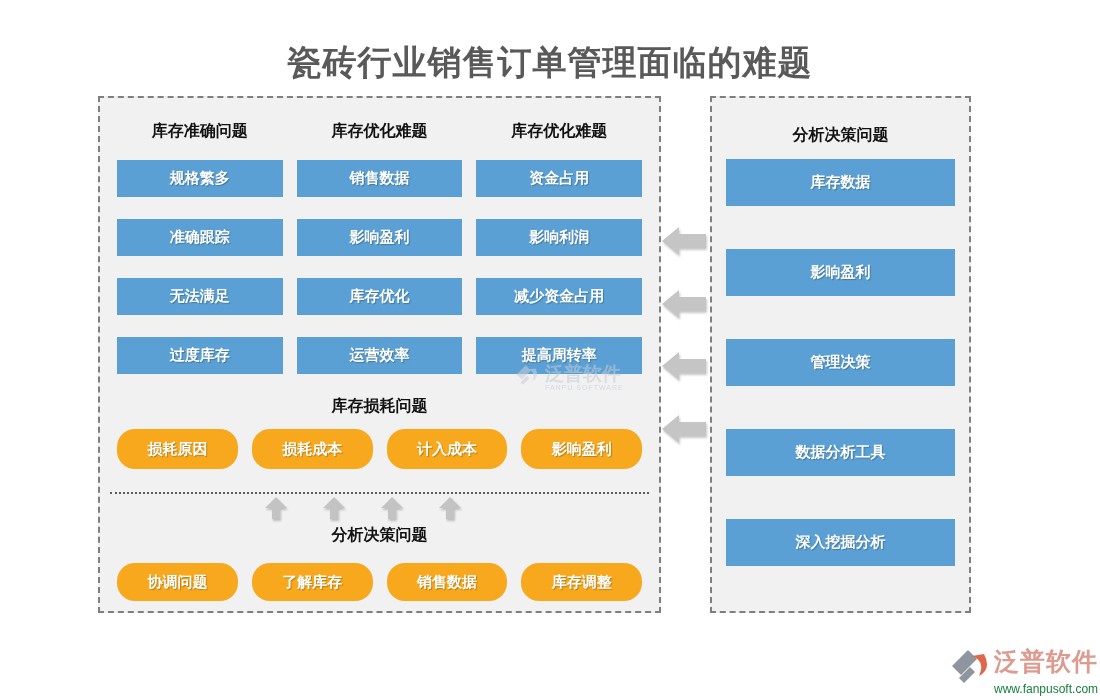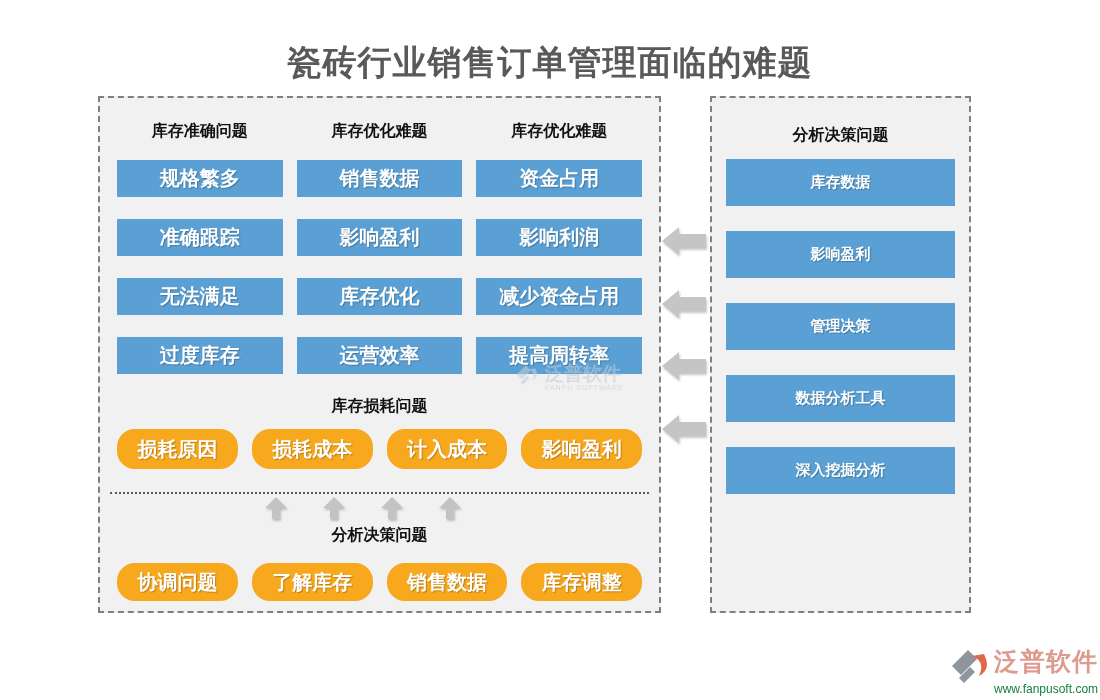--- a/index.html
+++ b/index.html
@@ -18,42 +18,42 @@
 
   .col-headers { display: grid; grid-template-columns: repeat(3, 1fr);
     column-gap: 14px; height: 26px; margin-bottom: 16px; }
   .col-header, .section-header, .right-header { text-align: center;
     font-size: 16px; font-weight: bold; color: #111; line-height: 26px;
     white-space: nowrap; }
 
   .blue-grid { display: grid; grid-template-columns: repeat(3, 1fr);
     column-gap: 14px; row-gap: 22px; }
   .btn { display: flex; align-items: center; justify-content: center;
-    color: #fff; font-size: 20px; font-weight: bold; white-space: nowrap;
+    color: #fff; font-size: 15px; font-weight: bold; white-space: nowrap;
     text-shadow: 1px 1px 1px rgba(0,0,0,0.25); }
   .btn.blue { background: #5aa0d4; height: 37px; }
   .btn.orange { background: #f8a81c; }
 
   .section-header.loss  { margin-top: 19px; height: 26px; }
   .orange-row { display: grid; grid-template-columns: repeat(4, 1fr);
     column-gap: 14px; margin-top: 10px; height: 40px; }
   .orange-row .btn { height: 100%; border-radius: 18px; }
 
   .dotted-divider { margin: 23px -7px 0; border-top: 2px dotted #5a5a5a; height: 0; }
 
   .up-arrows { display: flex; gap: 34px; margin: 3px 0 0 147px; height: 22px; }
   .up-arrow-icon svg, .left-arrow-icon svg { display: block;
     filter: drop-shadow(1px 2px 1px rgba(0,0,0,0.22)); }
 
   .section-header.coord { margin-top: 3px; height: 26px; }
   .orange-row.second { margin-top: 15px; height: 38px; }
 
   .right-header { height: 26px; }
   .right-buttons { margin-top: 11px; }
-  .right-buttons .btn { height: 47px; margin-bottom: 25px; font-size: 15px; }
+  .right-buttons .btn { height: 47px; margin-bottom: 43px; font-size: 15px; }
 
   .flow-arrow { position: absolute; left: 662px; }
 
   .watermark { position: absolute; left: 514px; top: 364px; display: flex;
     align-items: flex-start; gap: 5px; opacity: 0.55; }
   .watermark .wm-texts { display: flex; flex-direction: column; }
   .wm-name { font-size: 19px; font-weight: bold; color: #c4cbd4; line-height: 20px; }
   .wm-sub  { font-size: 7px; color: #b9c6d6; letter-spacing: 1px; }
 
   .brand { position: absolute; left: 950px; top: 648px; display: flex;

